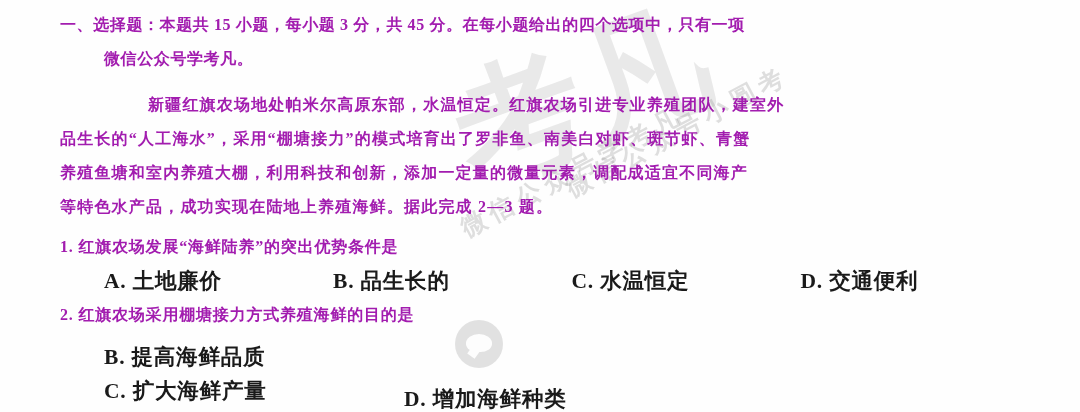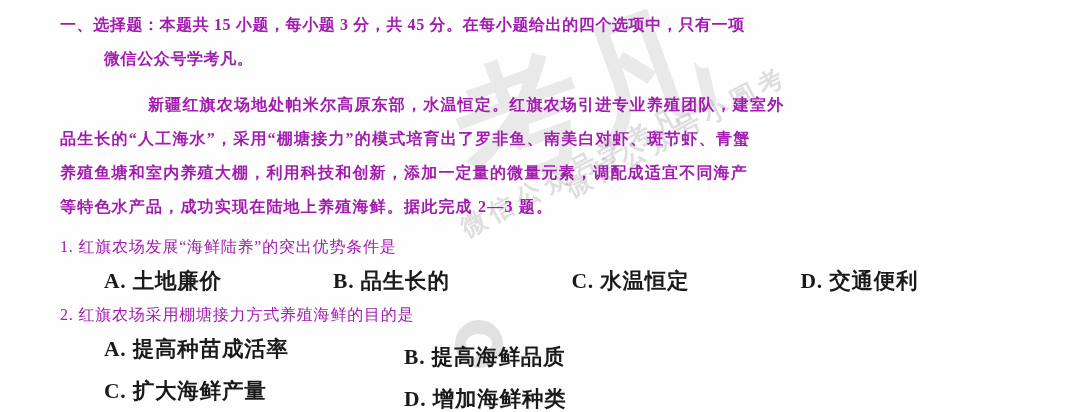--- a/index.html
+++ b/index.html
@@ -32,21 +32,21 @@
   .sec-head {
     font-weight: bold;
   }
   .indent-1 { padding-left: 44px; }
   .indent-2 { padding-left: 88px; }
   .passage {
     font-weight: bold;
     letter-spacing: 1.2px;
   }
   .q-line {
-    font-weight: normal;
+    font-weight: bold;
     letter-spacing: 0.8px;
   }
   .opt-row {
     display: flex;
     font-size: 21.5px;
     line-height: 34px;
     font-weight: bold;
     letter-spacing: 0.8px;
     padding-left: 44px;
     justify-content: flex-end;
@@ -158,21 +158,20 @@
     <div class="line q-line">1. 红旗农场发展“海鲜陆养”的突出优势条件是</div>
     <div class="opt-row">
       <span class="opt w-a">A. 土地廉价</span>
       <span class="opt w-b">B. 品生长的</span>
       <span class="opt w-c">C. 水温恒定</span>
       <span class="opt w-d">D. 交通便利</span>
     </div>
 
     <div class="line q-line">2. 红旗农场采用棚塘接力方式养殖海鲜的目的是</div>
     <div class="opt2-row">
-      <span class="opt2-left">A. 提高种苗成活率</span>
       <span class="opt2-right">B. 提高海鲜品质</span>
     </div>
     <div class="opt2-row">
       <span class="opt2-left">C. 扩大海鲜产量</span>
       <span class="opt2-right">D. 增加海鲜种类</span>
     </div>
 
   </div>
 </div>
 

